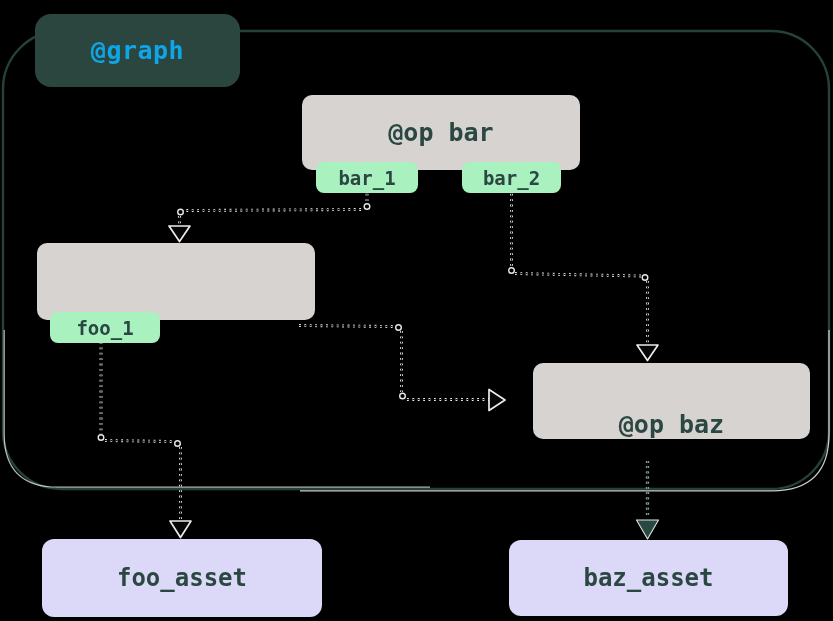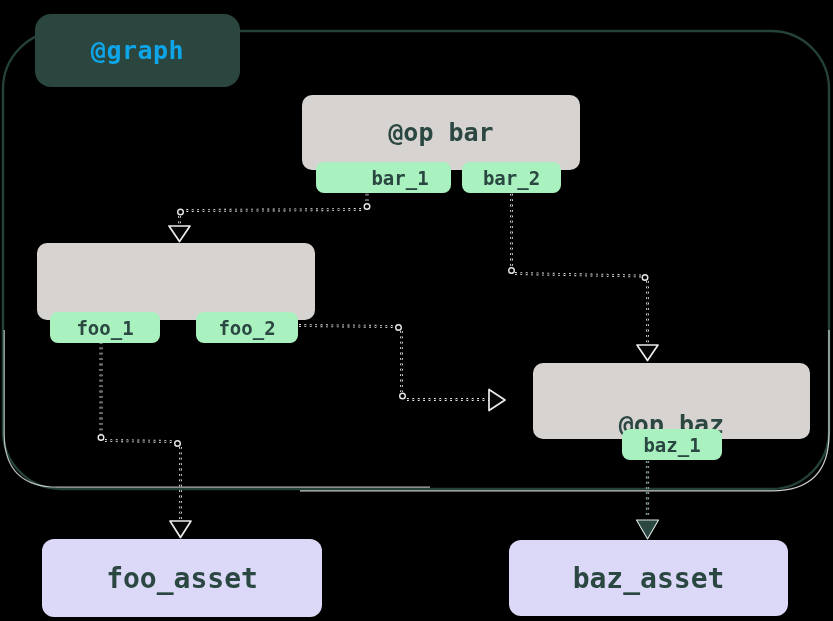--- a/index.html
+++ b/index.html
@@ -23,26 +23,26 @@
     color:#0ea5e9;font-size:25px;font-weight:bold;letter-spacing:.5px;
   }
   .op{background:#d6d3d1;border-radius:10px;color:#2b4742;font-size:25px;font-weight:bold;}
   .op-bar{left:302px;top:83px;width:278px;height:75px;margin-top:12px;}
   .op-foo{left:37px;top:243px;width:278px;height:77px;}
   .op-baz{left:533px;top:363px;width:277px;height:76px;align-items:flex-end;}
   .tag{
     position:absolute;height:31px;background:#a9f2c0;border-radius:8px;color:#2b4742;
     font-size:19px;font-weight:bold;display:flex;align-items:center;justify-content:center;
   }
-  .tag-bar1{left:14px;top:67px;width:102px;padding-left:33px;}
+  .tag-bar1{left:14px;top:67px;width:102px;}
   .tag-bar2{left:160px;top:67px;width:99px;text-align:right;}
   .tag-foo1{left:13px;top:69px;width:110px;}
   .tag-foo2{left:159px;top:69px;width:102px;}
   .tag-baz1{left:89px;top:66px;width:100px;}
-  .asset{background:#dcd8f7;border-radius:12px;color:#2b4742;font-size:28px;font-weight:bold;}
+  .asset{background:#dcd8f7;border-radius:12px;color:#2b4742;font-size:24px;font-weight:bold;}
   .asset-foo{left:42px;top:539px;width:280px;height:78px;}
   .asset-baz{left:509px;top:540px;width:279px;height:76px;}
 </style>
 </head>
 <body>
 
 <div class="stage">
 
   <svg class="edges" viewBox="0 0 833 621">
 
@@ -100,30 +100,24 @@
     </div>
     <div class="tag tag-bar2">
       <span>bar_2</span>
     </div>
   </div>
 
   <div class="node op op-foo">
     <div class="tag tag-foo1">
       <span>foo_1</span>
     </div>
-    <div class="tag tag-foo2">
-      <span>foo_2</span>
-    </div>
   </div>
 
   <div class="node op op-baz">
     <span>@op baz</span>
-    <div class="tag tag-baz1">
-      <span>baz_1</span>
-    </div>
   </div>
 
   <div class="node asset asset-foo">
     <span>foo_asset</span>
   </div>
   <div class="node asset asset-baz">
     <span>baz_asset</span>
   </div>
 
 </div>

